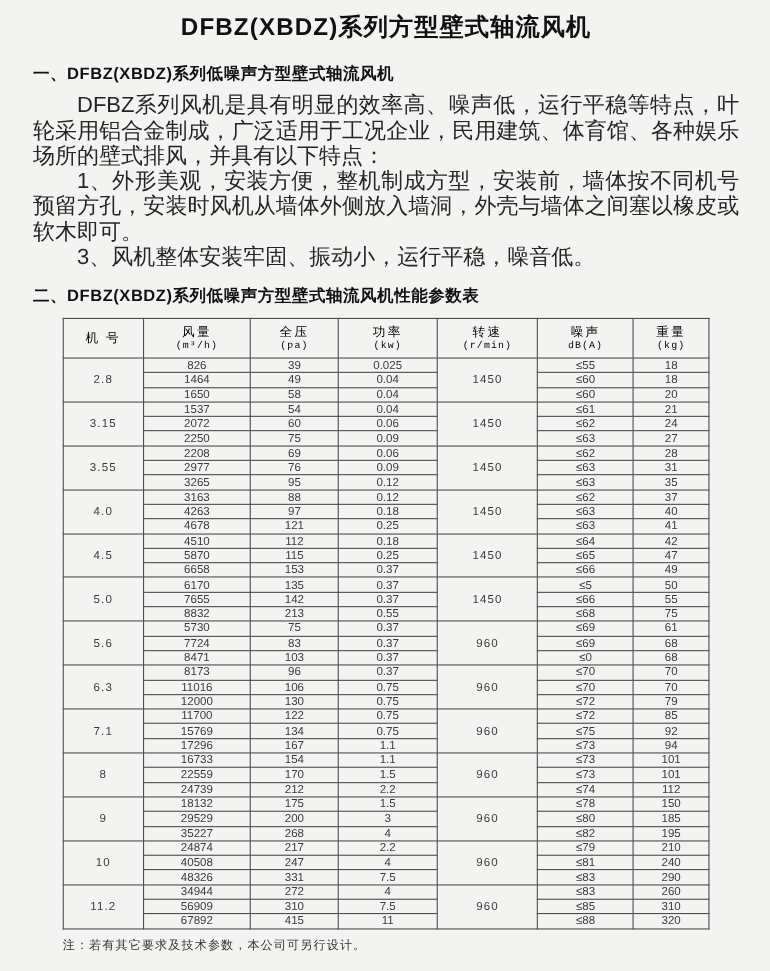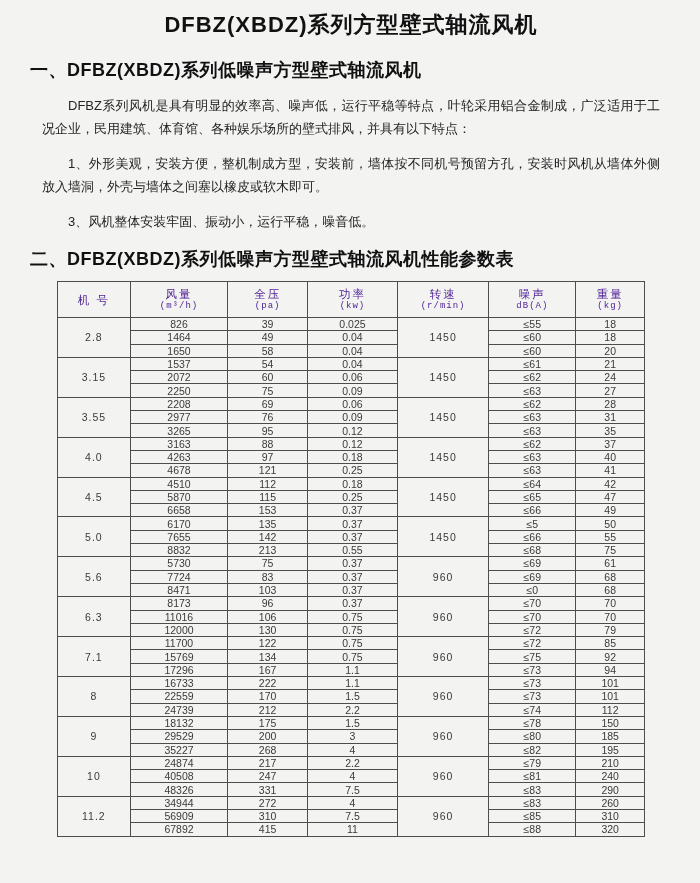--- a/index.html
+++ b/index.html
@@ -9,37 +9,37 @@
     font-family: "Liberation Sans", "DejaVu Sans", sans-serif;
     color: #1f1f1f;
     overflow: hidden;
   }
   .page { box-sizing: border-box; width: 700px; height: 761px; padding: 6px 28px 0 30px; }
   .doc-title {
     text-align: center; font-size: 22px; font-weight: bold;
     letter-spacing: 1px; margin: 4px 0 18px 0; color: #111;
   }
   .sec-heading {
-    font-size: 18px; font-weight: bold; color: #111;
+    font-size: 15px; font-weight: bold; color: #111;
     margin: 14px 0 8px 0; letter-spacing: 0.5px;
   }
   .body-text {
-    font-size: 13px; line-height: 23px; margin: 12px;
+    font-size: 20px; line-height: 23px; margin: 0;
     text-align: justify; text-indent: 2em; color: #242424;
   }
   table.perf {
     width: 588px; margin: 10px 0 0 27px;
     border-collapse: collapse; table-layout: fixed;
     color: #3a3a3a; background: transparent;
   }
   table.perf th, table.perf td {
     border: 1px solid #4d4d4d; text-align: center;
     padding: 0; overflow: hidden; white-space: nowrap;
   }
-  table.perf thead th { height: 35px; font-weight: normal; color: #4c1d95; }
+  table.perf thead th { height: 35px; font-weight: normal; color: #000000; }
   .h-label { font-size: 11.5px; letter-spacing: 2px; line-height: 14px; }
   .h-sub { font-size: 9px; letter-spacing: 1px; line-height: 11px; font-family: Liberation Mono, monospace; }
   table.perf tbody td { height: 12.3px; line-height: 12px; font-size: 10.5px; }
   tr.group-first td { border-top: 1.6px solid #3f3f3f; }
   td.model-cell, td.speed-cell { font-size: 11px; letter-spacing: 1px; }
   .note-text {
     font-size: 11px; color: #333; margin: 7px 0 0 27px;
     text-indent: 0; letter-spacing: 1px;
   }
 </style>
@@ -301,21 +301,21 @@
         <tr>
           <td>17296</td>
           <td>167</td>
           <td>1.1</td>
           <td>≤73</td>
           <td>94</td>
         </tr>
         <tr class="group-first">
           <td class="model-cell" rowspan="3">8</td>
           <td>16733</td>
-          <td>222</td>
+          <td>154</td>
           <td>1.1</td>
           <td class="speed-cell" rowspan="3">960</td>
           <td>≤73</td>
           <td>101</td>
         </tr>
         <tr>
           <td>22559</td>
           <td>170</td>
           <td>1.5</td>
           <td>≤73</td>
@@ -393,13 +393,14 @@
         <tr>
           <td>67892</td>
           <td>415</td>
           <td>11</td>
           <td>≤88</td>
           <td>320</td>
         </tr>
       </tbody>
   </table>
 
+  <p class="note-text">注：若有其它要求及技术参数，本公司可另行设计。</p>
 </div>
 
 </body></html>

